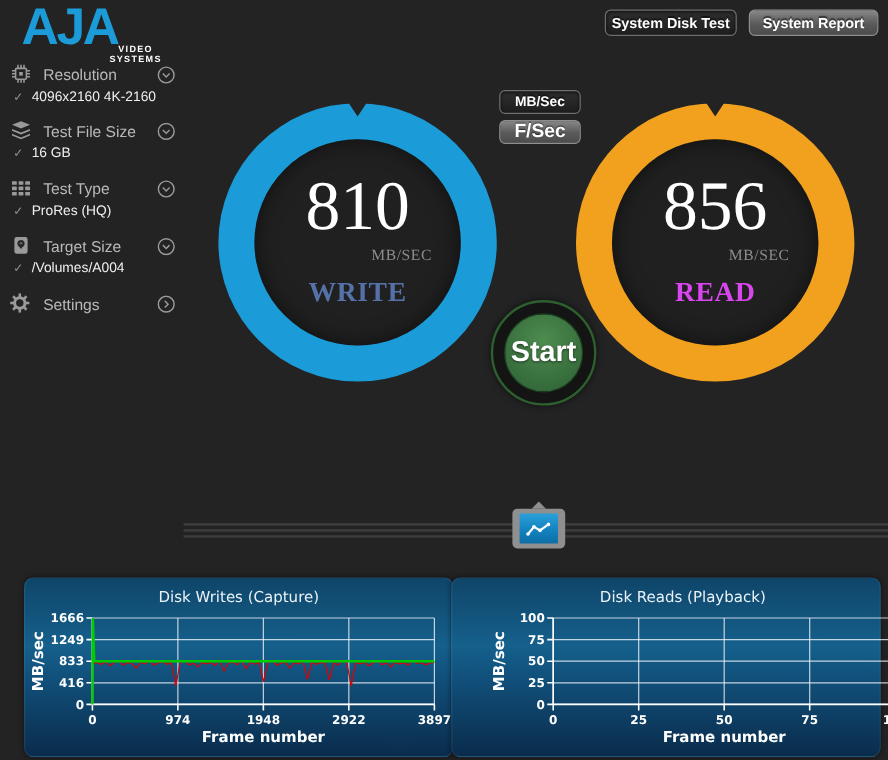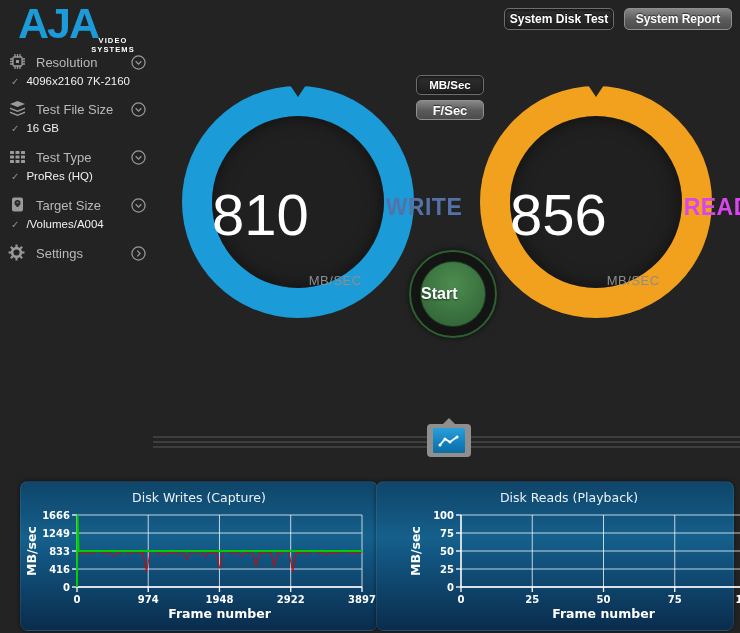--- a/index.html
+++ b/index.html
@@ -53,31 +53,32 @@
   .side-head .chev { width:15px; height:15px; flex:0 0 15px; }
   .side-val {
     position:absolute; left:11px; height:14px;
     display:flex; align-items:center;
   }
   .side-val .chk { font-family:"DejaVu Sans",sans-serif; font-size:10px; color:#8f8f8f; }
   .side-val .val { margin-left:7px; font-size:11.5px; color:#f0f0f0; }
 
   
   #btn-mbsec { left:416px; top:75px;  width:68px; height:20px; font-size:11.5px; }
-  #btn-fsec  { left:416px; top:100px; width:68px; height:20px; font-size:13px; }
+  #btn-fsec  { left:416px; top:100px; width:68px; height:20px; font-size:16px; }
 
   
   .gauge {
     position:absolute; width:232px; height:232px; border-radius:50%;
   }
   .gauge-inner {
     position:absolute; left:30px; top:30px; width:172px; height:172px;
     border-radius:50%; background:#202020;
-    display:flex; flex-direction:row; align-items:center;
+    display:flex; flex-direction:column; align-items:center;
     box-shadow:inset 0 0 18px rgba(0,0,0,.55);
+    font-family:Liberation Serif, serif;
   }
   .gauge-notch {
     position:absolute; left:50%; top:-1px; transform:translateX(-50%);
     width:0; height:0;
     border-left:8px solid transparent; border-right:8px solid transparent;
     border-top:12px solid #232323;
   }
   .gauge-value { margin-top:26px; font-size:58px; line-height:1.05; color:#ffffff; }
   .gauge-unit  { align-self:flex-end; margin-right:24px; margin-top:2px;
                  font-size:13px; color:#8d8d8d; letter-spacing:.5px; }
@@ -91,22 +92,22 @@
   #start-btn {
     position:absolute; left:409px; top:250px; width:88px; height:88px;
     border-radius:50%; background:#141414; border:2px solid #2d5f2f;
     display:flex; align-items:center; justify-content:center;
     box-shadow:0 0 6px rgba(0,0,0,.6);
   }
   #start-btn .start-inner {
     width:66px; height:66px; border-radius:50%;
     background:radial-gradient(circle at 50% 35%, #4d8c4f 0%, #3b7340 55%, #2e5f33 100%);
     border:1px solid #1c3d1e;
-    display:flex; align-items:center; 
-    color:#ffffff; font-size:16px; font-weight:700;
+    display:flex; align-items:center; justify-content:center;
+    color:#ffffff; font-size:24px; font-weight:700;
     text-shadow:0 1px 2px rgba(0,0,0,.6);
   }
 
   
   .div-line { position:absolute; left:153px; width:587px; height:2px; background:#3e3e3e; }
   #chart-toggle {
     position:absolute; left:427px; top:424px; width:44px; height:33px;
     background:#8f8f8f; border-radius:4px; padding:4px 6px;
   }
   #chart-toggle .tip {
@@ -174,21 +175,21 @@
   <span class="lbl">Resolution</span>
   <span class="chev">
     <svg viewBox="0 0 16 16" width="15" height="15">
         <circle cx="8" cy="8" r="7" fill="none" stroke="#999" stroke-width="1.3"></circle>
         <path d="M5 6.7 8 9.7 11 6.7" fill="none" stroke="#999" stroke-width="1.3"></path>
       </svg>
   </span>
 </div>
 <div class="side-val" style="top:74px">
   <span class="chk">✓</span>
-  <span class="val">4096x2160 7K-2160</span>
+  <span class="val">4096x2160 4K-2160</span>
 </div>
 
 <div class="side-head" style="top:97px">
   <span class="icon">
     <svg viewBox="0 0 19 17" width="19" height="17">
       <g fill="#9a9a9a">
         <path d="M9.5 1 17 4 9.5 7 2 4z"></path>
         <path d="M2 7.5 9.5 10.5 17 7.5 17 9 9.5 12 2 9z"></path>
         <path d="M2 11.5 9.5 14.5 17 11.5 17 13 9.5 16 2 13z"></path>
       </g>

